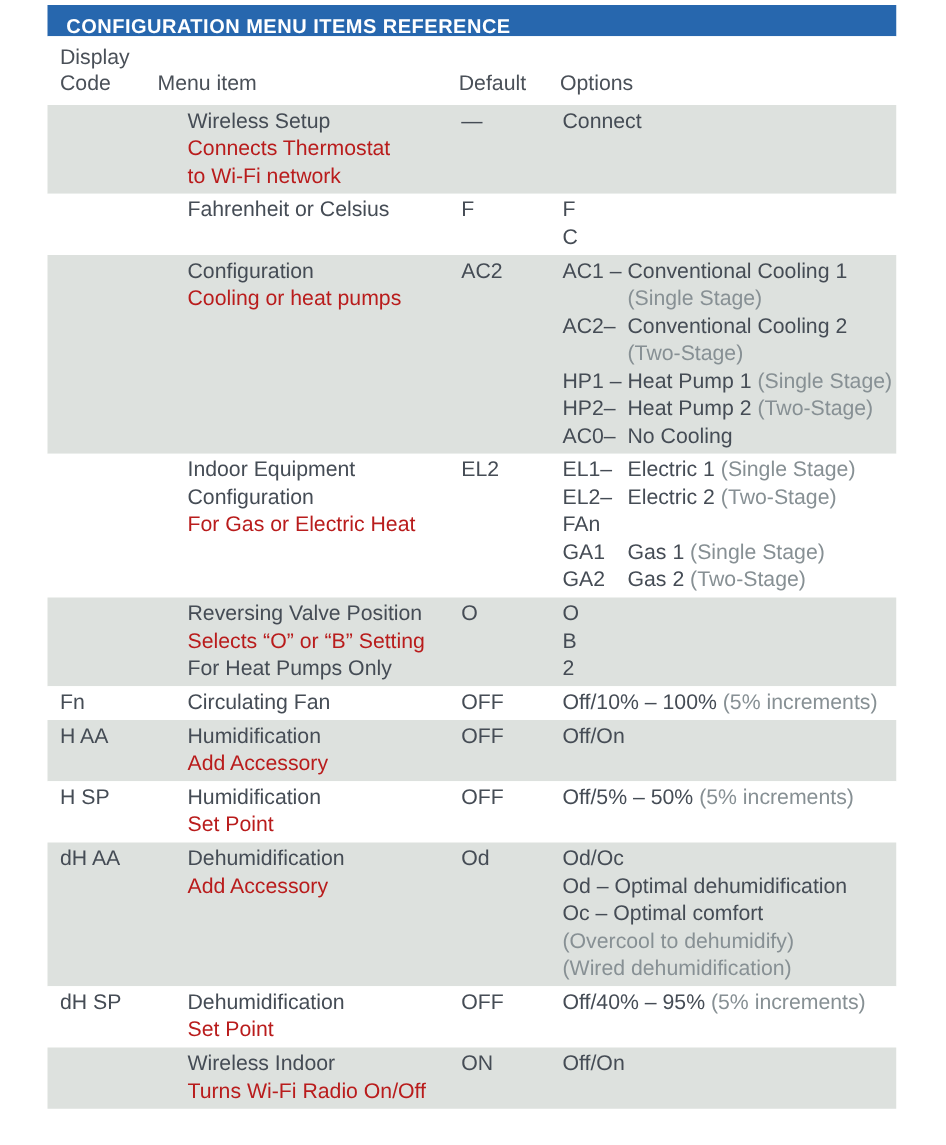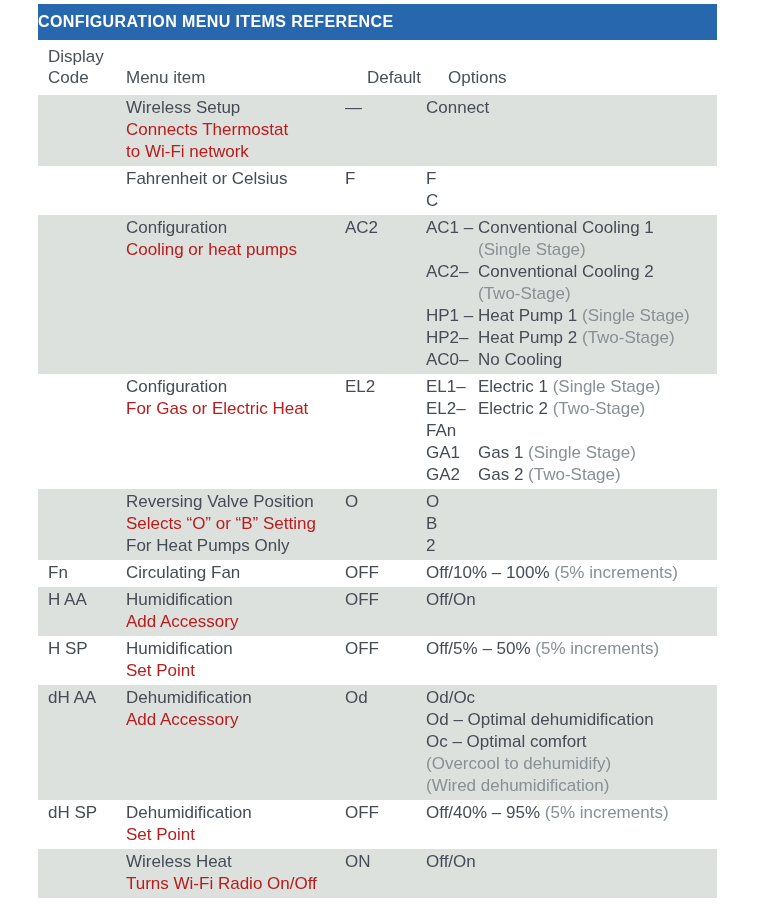--- a/index.html
+++ b/index.html
@@ -9,21 +9,22 @@
     font-family: "Liberation Sans", sans-serif;
     overflow: hidden;
   }
   .page { position: relative; width: 757px; height: 916px; background: #ffffff; }
   .ref-table {
     position: absolute; left: 38px; top: 4px; width: 679px;
     color: #454c55;
   }
   .title-bar {
     background: #2767ae; color: #ffffff;
-    height: 36px; line-height: 36px;
+    height: 25px; line-height: 36px;
+    padding-left: 15px;
     font-size: 16px; font-weight: 600; letter-spacing: 0.4px;
   }
   .col-headers {
     display: flex; align-items: flex-end;
     padding: 6px 0 7px 0;
     font-size: 17px; color: #4a5058;
     background: #ffffff;
     min-height: 48px;
   }
   .c-code   { width: 88px;  flex: none; padding-left: 10px; line-height: 21px; }
@@ -32,21 +33,21 @@
   .c-options{ flex: 1; }
 
   .row {
     display: flex;
     font-size: 17px; line-height: 22px;
     padding: 2px 0 3px 0;
     background: #ffffff;
   }
   .row.shaded { background: #dde1de; }
   .cell-code    { width: 88px;  flex: none; padding-left: 10px; color: #454c55; }
-  .cell-menu    { width: 219px; flex: none; }
+  .cell-menu    { width: 219px; flex: none; margin-left: 24px; }
   .cell-default { width: 81px;  flex: none; color: #454c55; }
   .cell-options { flex: 1; color: #454c55; }
 
   .menu-line { color: #454c55; }
   .menu-line.muted { color: #b91c1c; }
 
   .opt-line { display: flex; }
   .opt-code { width: 52px; flex: none; }
   .opt-text { }
   .opt-muted { color: #879094; }
@@ -138,20 +139,21 @@
             <div class="opt-line">
               <span class="opt-code">AC0–</span>
               <span class="opt-text">No Cooling</span>
             </div>
           </div>
   </div>
 
   <div class="row">
     <div class="cell-code"></div>
     <div class="cell-menu">
+            <div class="menu-line">Indoor Equipment</div>
             <div class="menu-line">Configuration</div>
             <div class="menu-line muted">For Gas or Electric Heat</div>
           </div>
     <div class="cell-default">EL2</div>
     <div class="cell-options">
             <div class="opt-line">
               <span class="opt-code">EL1–</span>
               <span class="opt-text">Electric 1</span>
               <span class="sp"> </span>
               <span class="opt-muted">(Single Stage)</span>
@@ -284,21 +286,21 @@
               <span class="opt-text">Off/40% – 95%</span>
               <span class="sp"> </span>
               <span class="opt-muted">(5% increments)</span>
             </div>
           </div>
   </div>
 
   <div class="row shaded">
     <div class="cell-code"></div>
     <div class="cell-menu">
-            <div class="menu-line">Wireless Heat</div>
+            <div class="menu-line">Wireless Indoor</div>
             <div class="menu-line muted">Turns Wi-Fi Radio On/Off</div>
           </div>
     <div class="cell-default">ON</div>
     <div class="cell-options">
             <div class="opt-line">
               <span class="opt-text">Off/On</span>
             </div>
           </div>
   </div>
 </div>

